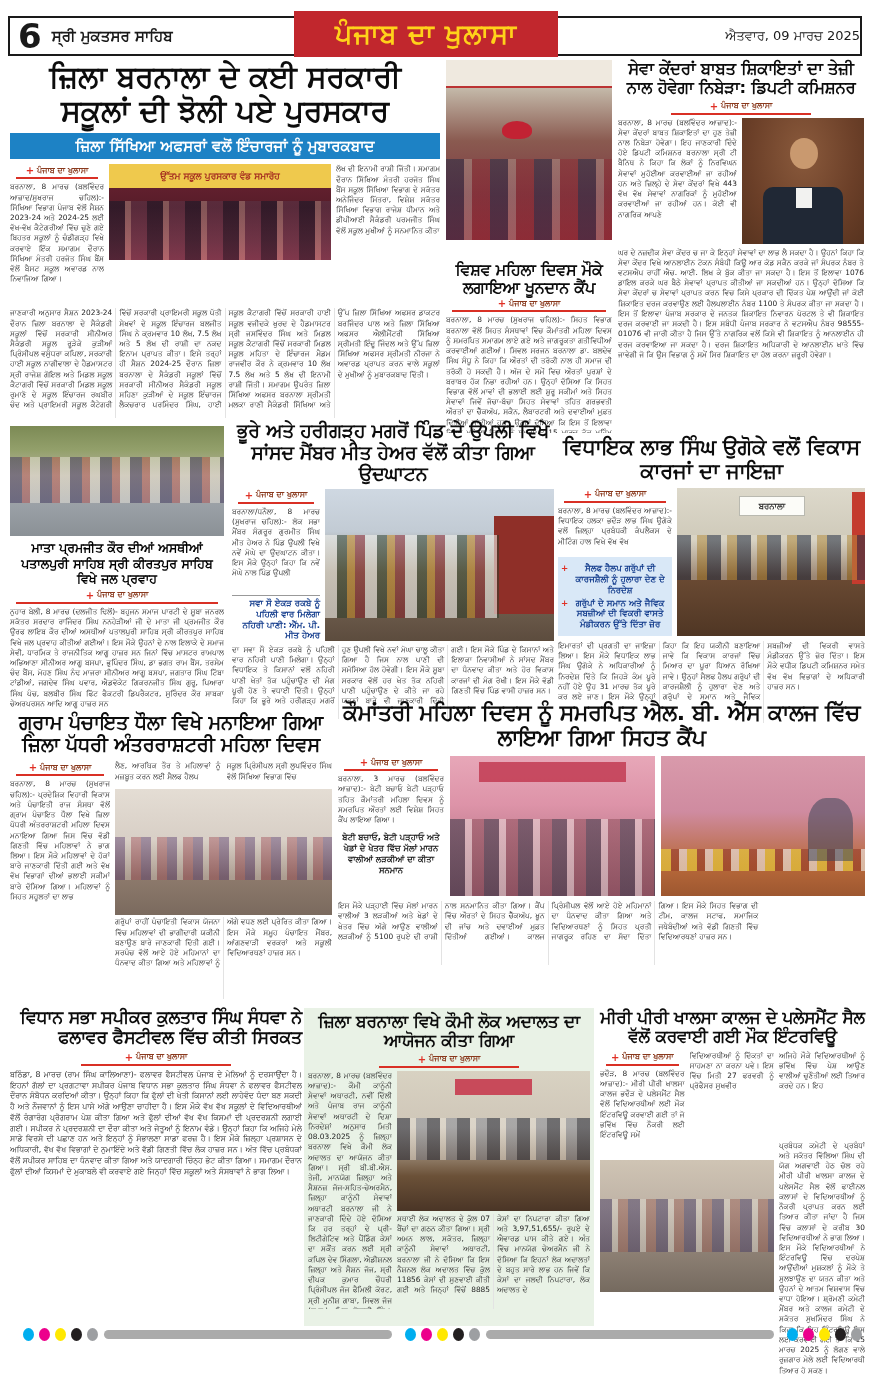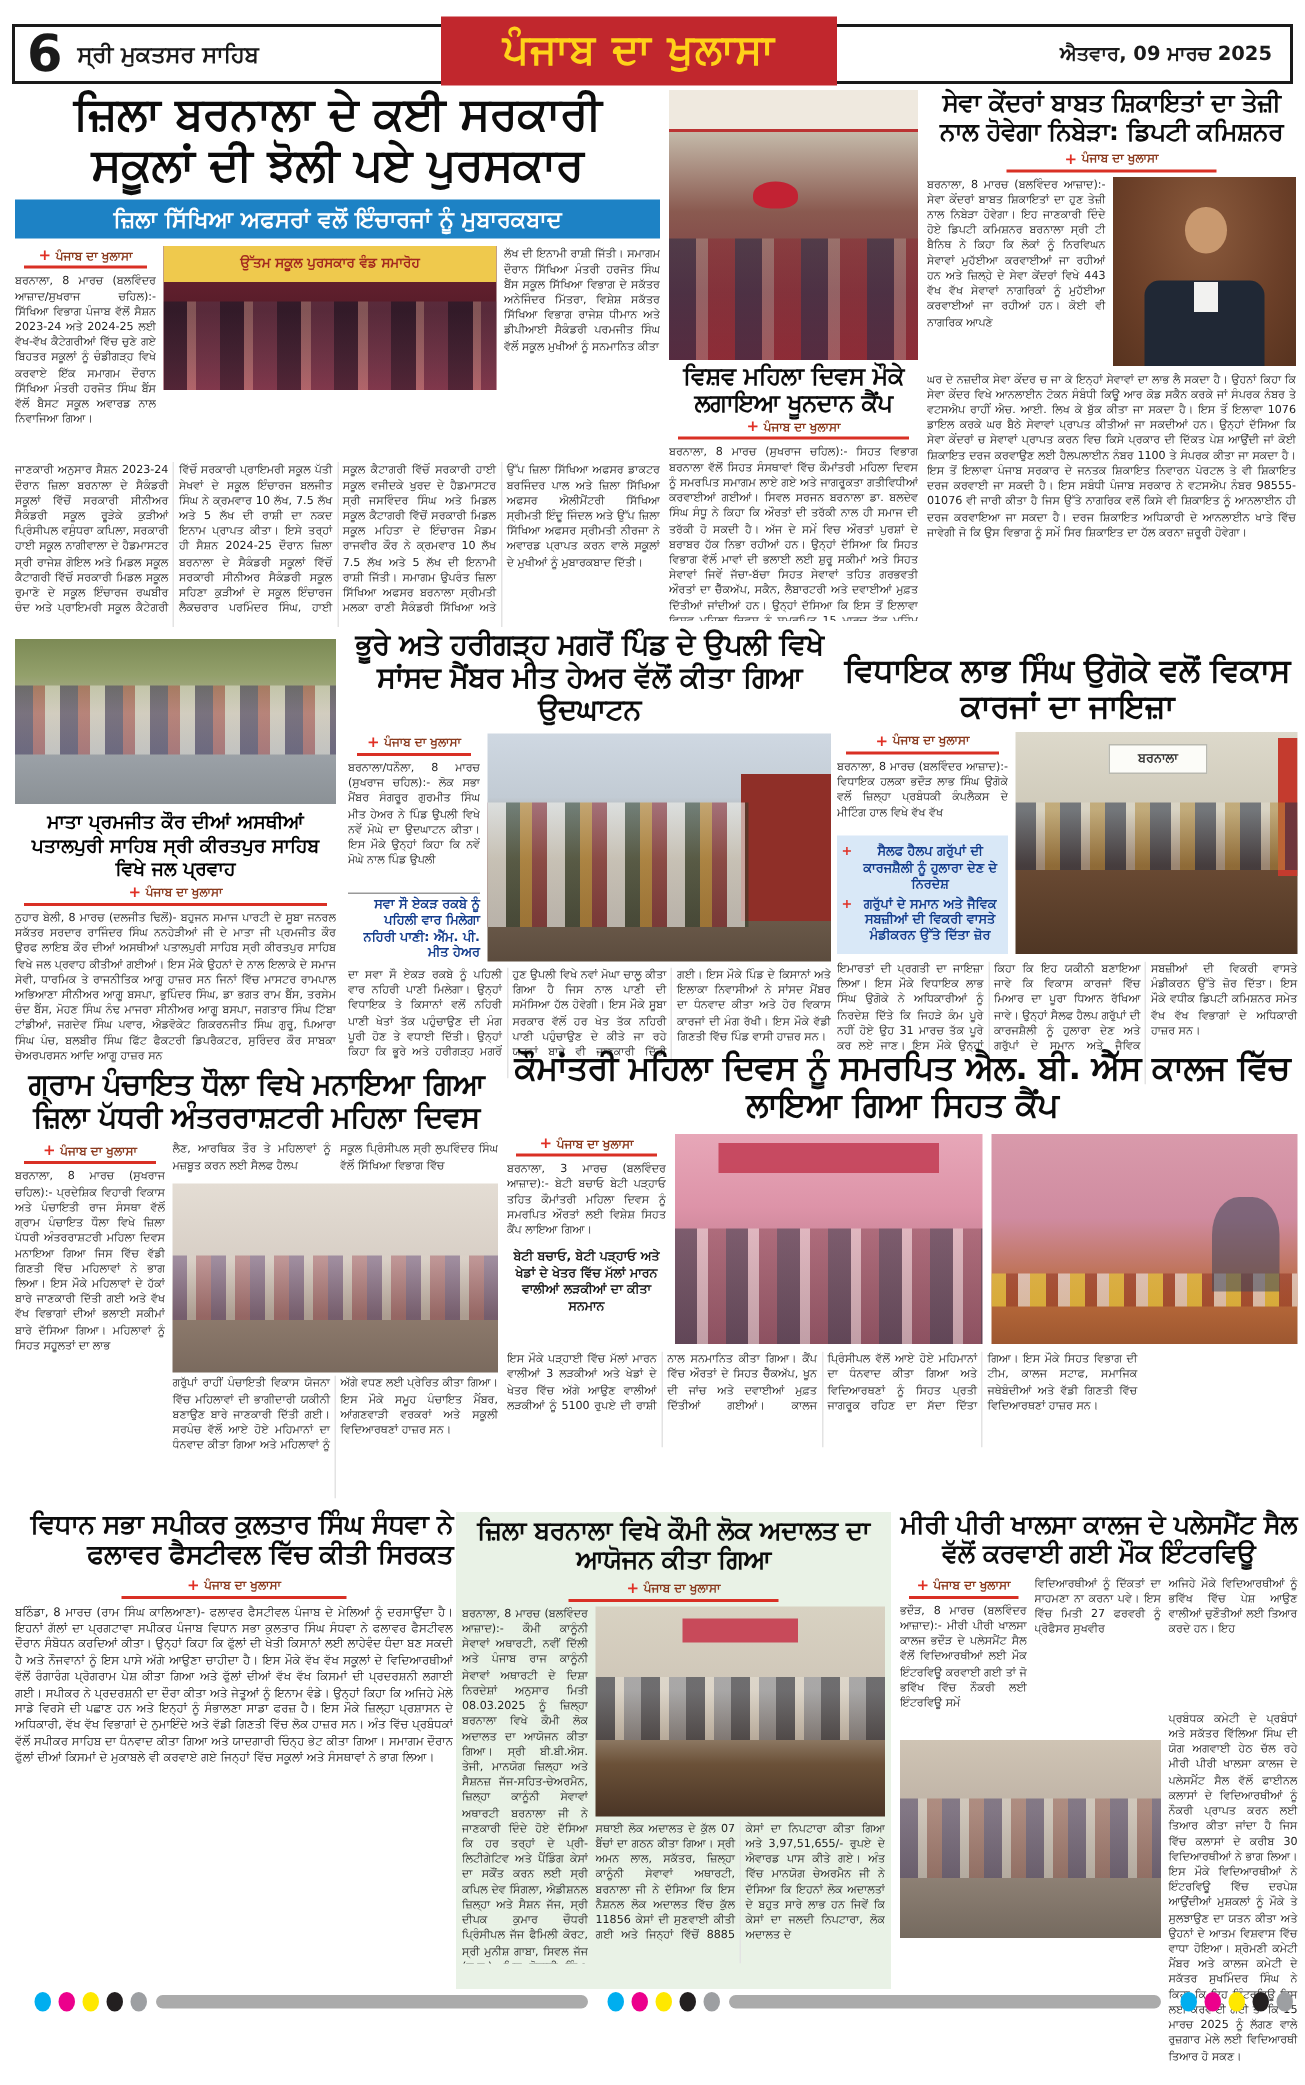--- a/index.html
+++ b/index.html
@@ -5,21 +5,21 @@
   html,body{margin:0;padding:0;}
   body{width:870px;height:1390px;background:#ffffff;position:relative;overflow:hidden;
        font-family:"DejaVu Sans","Liberation Sans",sans-serif;color:#1a1a1a;}
   .abs{position:absolute;}
   
   .hdr{display:flex;align-items:center;border:2px solid #1a1a1a;background:#fff;}
   .pageno{font-size:34px;font-weight:700;line-height:34px;padding:0 10px 0 8px;}
   .edition{font-size:15px;font-weight:700;}
   .masthead{background:#c1272d;color:#ffd21a;font-size:27px;font-weight:800;
             text-align:center;letter-spacing:1px;line-height:46px;}
-  .hdate{margin-left:auto;font-size:13px;font-weight:700;padding-right:12px;}
+  .hdate{margin-left:auto;font-size:13px;font-weight:400;}
   
   .hl{font-weight:700;color:#0c0c0c;text-align:center;line-height:1.14;letter-spacing:-0.3px;}
   
   .byline{display:flex;align-items:center;justify-content:center;gap:3px;font-size:8px;
           font-weight:700;color:#8a3a1e;border-bottom:2px solid #d93025;padding-bottom:1px;margin:1px 6px 3px 6px;}
   .byline .plus{color:#e03025;font-size:10px;font-weight:800;}
   
   .bodytxt{font-size:7.4px;line-height:1.38;text-align:justify;color:#232323;overflow:hidden;}
   .cols2{column-count:2;column-gap:7px;column-rule:1px solid #e3e3e3;}
   .cols3{column-count:3;column-gap:7px;column-rule:1px solid #e3e3e3;}
@@ -76,21 +76,21 @@
   </div>
   <div class="bodytxt cols4" style="margin-top:6px;height:110px;">ਜਾਣਕਾਰੀ ਅਨੁਸਾਰ ਸੈਸ਼ਨ 2023-24 ਦੌਰਾਨ ਜ਼ਿਲਾ ਬਰਨਾਲਾ ਦੇ ਸੈਕੰਡਰੀ ਸਕੂਲਾਂ ਵਿੱਚੋਂ ਸਰਕਾਰੀ ਸੀਨੀਅਰ ਸੈਕੰਡਰੀ ਸਕੂਲ ਰੂੜੇਕੇ ਕੁੜੀਆਂ ਪ੍ਰਿੰਸੀਪਲ ਵਸੁੰਧਰਾ ਕਪਿਲਾ, ਸਰਕਾਰੀ ਹਾਈ ਸਕੂਲ ਨਾਗੀਵਾਲਾ ਦੇ ਹੈਡਮਾਸਟਰ ਸ੍ਰੀ ਰਾਜੇਸ਼ ਗੋਇਲ ਅਤੇ ਮਿਡਲ ਸਕੂਲ ਕੈਟਾਗਰੀ ਵਿੱਚੋਂ ਸਰਕਾਰੀ ਮਿਡਲ ਸਕੂਲ ਰੁਮਾਣੋ ਦੇ ਸਕੂਲ ਇੰਚਾਰਜ ਰਘਬੀਰ ਚੰਦ ਅਤੇ ਪ੍ਰਾਇਮਰੀ ਸਕੂਲ ਕੈਟੇਗਰੀ ਵਿੱਚੋਂ ਸਰਕਾਰੀ ਪ੍ਰਾਇਮਰੀ ਸਕੂਲ ਪੱਤੀ ਸੇਖਵਾਂ ਦੇ ਸਕੂਲ ਇੰਚਾਰਜ ਬਲਜੀਤ ਸਿੰਘ ਨੇ ਕ੍ਰਮਵਾਰ 10 ਲੱਖ, 7.5 ਲੱਖ ਅਤੇ 5 ਲੱਖ ਦੀ ਰਾਸ਼ੀ ਦਾ ਨਕਦ ਇਨਾਮ ਪ੍ਰਾਪਤ ਕੀਤਾ। ਇਸੇ ਤਰ੍ਹਾਂ ਹੀ ਸੈਸ਼ਨ 2024-25 ਦੌਰਾਨ ਜ਼ਿਲਾ ਬਰਨਾਲਾ ਦੇ ਸੈਕੰਡਰੀ ਸਕੂਲਾਂ ਵਿੱਚੋਂ ਸਰਕਾਰੀ ਸੀਨੀਅਰ ਸੈਕੰਡਰੀ ਸਕੂਲ ਸਹਿਣਾ ਕੁੜੀਆਂ ਦੇ ਸਕੂਲ ਇੰਚਾਰਜ ਲੈਕਚਰਾਰ ਪਰਮਿੰਦਰ ਸਿੰਘ, ਹਾਈ ਸਕੂਲ ਕੈਟਾਗਰੀ ਵਿੱਚੋਂ ਸਰਕਾਰੀ ਹਾਈ ਸਕੂਲ ਵਜੀਦਕੇ ਖੁਰਦ ਦੇ ਹੈਡਮਾਸਟਰ ਸ੍ਰੀ ਜਸਵਿੰਦਰ ਸਿੰਘ ਅਤੇ ਮਿਡਲ ਸਕੂਲ ਕੈਟਾਗਰੀ ਵਿੱਚੋਂ ਸਰਕਾਰੀ ਮਿਡਲ ਸਕੂਲ ਮਹਿਤਾ ਦੇ ਇੰਚਾਰਜ ਮੈਡਮ ਰਾਜਵੀਰ ਕੌਰ ਨੇ ਕ੍ਰਮਵਾਰ 10 ਲੱਖ 7.5 ਲੱਖ ਅਤੇ 5 ਲੱਖ ਦੀ ਇਨਾਮੀ ਰਾਸ਼ੀ ਜਿੱਤੀ। ਸਮਾਗਮ ਉਪਰੰਤ ਜ਼ਿਲਾ ਸਿੱਖਿਆ ਅਫਸਰ ਬਰਨਾਲਾ ਸ੍ਰੀਮਤੀ ਮਲਕਾ ਰਾਣੀ ਸੈਕੰਡਰੀ ਸਿੱਖਿਆ ਅਤੇ ਉੱਪ ਜ਼ਿਲਾ ਸਿੱਖਿਆ ਅਫਸਰ ਡਾਕਟਰ ਬਰਜਿੰਦਰ ਪਾਲ ਅਤੇ ਜ਼ਿਲਾ ਸਿੱਖਿਆ ਅਫਸਰ ਐਲੀਮੈਂਟਰੀ ਸਿੱਖਿਆ ਸ੍ਰੀਮਤੀ ਇੰਦੂ ਜਿੰਦਲ ਅਤੇ ਉੱਪ ਜ਼ਿਲਾ ਸਿੱਖਿਆ ਅਫਸਰ ਸ੍ਰੀਮਤੀ ਨੀਰਜਾ ਨੇ ਅਵਾਰਡ ਪ੍ਰਾਪਤ ਕਰਨ ਵਾਲੇ ਸਕੂਲਾਂ ਦੇ ਮੁਖੀਆਂ ਨੂੰ ਮੁਬਾਰਕਬਾਦ ਦਿੱਤੀ।</div>
 </div>
 
 <div class="abs" style="left:446px;top:60px;width:166px;">
   <div class="photo" style="width:166px;height:180px;background:linear-gradient(180deg,#ddd6ca 0%,#c3b8a8 16%,#8a5a50 45%,#7d3a42 75%,#8e2f3a 100%);">
     <div style="position:absolute;top:0;left:0;right:0;height:26px;background:#efe9df;border-bottom:2px solid #b33;"></div>
     <div style="position:absolute;top:34%;left:34%;width:30px;height:18px;border-radius:50% 50% 40% 40%;background:#c22233;"></div>
     <div style="position:absolute;bottom:0;left:0;right:0;height:45%;background:repeating-linear-gradient(90deg,rgba(30,40,70,.5) 0 18px,rgba(200,190,180,.3) 18px 26px,rgba(140,40,50,.45) 26px 44px);"></div>
   </div>
-  <div class="hl" style="font-size:16px;margin-top:2px;">ਵਿਸ਼ਵ ਮਹਿਲਾ ਦਿਵਸ ਮੌਕੇ ਲਗਾਇਆ ਖੂਨਦਾਨ ਕੈਂਪ</div>
+  <div class="hl" style="font-size:16px;margin-top:21px;">ਵਿਸ਼ਵ ਮਹਿਲਾ ਦਿਵਸ ਮੌਕੇ ਲਗਾਇਆ ਖੂਨਦਾਨ ਕੈਂਪ</div>
   <div class="byline">
     <span class="plus">+</span>
     <span>ਪੰਜਾਬ ਦਾ ਖੁਲਾਸਾ</span>
   </div>
   <div class="bodytxt" style="height:118px;">ਬਰਨਾਲਾ, 8 ਮਾਰਚ (ਸੁਖਰਾਜ ਚਹਿਲ):- ਸਿਹਤ ਵਿਭਾਗ ਬਰਨਾਲਾ ਵੱਲੋਂ ਸਿਹਤ ਸੰਸਥਾਵਾਂ ਵਿੱਚ ਕੌਮਾਂਤਰੀ ਮਹਿਲਾ ਦਿਵਸ ਨੂੰ ਸਮਰਪਿਤ ਸਮਾਗਮ ਲਾਏ ਗਏ ਅਤੇ ਜਾਗਰੂਕਤਾ ਗਤੀਵਿਧੀਆਂ ਕਰਵਾਈਆਂ ਗਈਆਂ। ਸਿਵਲ ਸਰਜਨ ਬਰਨਾਲਾ ਡਾ. ਬਲਦੇਵ ਸਿੰਘ ਸੰਧੂ ਨੇ ਕਿਹਾ ਕਿ ਔਰਤਾਂ ਦੀ ਤਰੱਕੀ ਨਾਲ ਹੀ ਸਮਾਜ ਦੀ ਤਰੱਕੀ ਹੋ ਸਕਦੀ ਹੈ। ਅੱਜ ਦੇ ਸਮੇਂ ਵਿਚ ਔਰਤਾਂ ਪੁਰਸ਼ਾਂ ਦੇ ਬਰਾਬਰ ਹੱਕ ਨਿਭਾ ਰਹੀਆਂ ਹਨ। ਉਨ੍ਹਾਂ ਦੱਸਿਆ ਕਿ ਸਿਹਤ ਵਿਭਾਗ ਵੱਲੋਂ ਮਾਵਾਂ ਦੀ ਭਲਾਈ ਲਈ ਸ਼ੁਰੂ ਸਕੀਮਾਂ ਅਤੇ ਸਿਹਤ ਸੇਵਾਵਾਂ ਜਿਵੇਂ ਜੱਚਾ-ਬੱਚਾ ਸਿਹਤ ਸੇਵਾਵਾਂ ਤਹਿਤ ਗਰਭਵਤੀ ਔਰਤਾਂ ਦਾ ਚੈੱਕਅੱਪ, ਸਕੈਨ, ਲੈਬਾਰਟਰੀ ਅਤੇ ਦਵਾਈਆਂ ਮੁਫ਼ਤ ਦਿੱਤੀਆਂ ਜਾਂਦੀਆਂ ਹਨ। ਉਨ੍ਹਾਂ ਦੱਸਿਆ ਕਿ ਇਸ ਤੋਂ ਇਲਾਵਾ ਵਿਸ਼ਵ ਮਹਿਲਾ ਦਿਵਸ ਨੂੰ ਸਮਰਪਿਤ 15 ਮਾਰਚ ਤੱਕ ਮੁਹਿੰਮ ਤਹਿਤ ਬਲੱਡ ਬੈਂਕ ਬਰਨਾਲਾ ਵੱਲੋਂ ਸ੍ਰੀ ਗੁਰੂ ਗ੍ਰੰਥ ਸਾਹਿਬ ਸਤਿਕਾਰ ਸਭਾ ਬਰਨਾਲਾ ਦੇ ਸਹਿਯੋਗ ਨਾਲ ਖੂਨਦਾਨ ਕੈਂਪ ਵੀ ਲਗਾਇਆ ਗਿਆ ਅਤੇ ਹੋਰ ਵੱਖ ਵੱਖ ਪਿੰਡਾਂ ਵਿਚ ਗਤੀਵਿਧੀਆਂ ਕਰਵਾਈਆਂ ਗਈਆਂ।</div>
 </div>
 
 <div class="abs" style="left:618px;top:60px;width:246px;">
   <div class="hl" style="font-size:16.5px;">ਸੇਵਾ ਕੇਂਦਰਾਂ ਬਾਬਤ ਸ਼ਿਕਾਇਤਾਂ ਦਾ ਤੇਜ਼ੀ ਨਾਲ ਹੋਵੇਗਾ ਨਿਬੇੜਾ: ਡਿਪਟੀ ਕਮਿਸ਼ਨਰ</div>
   <div class="byline" style="width:140px;margin:3px auto;">

